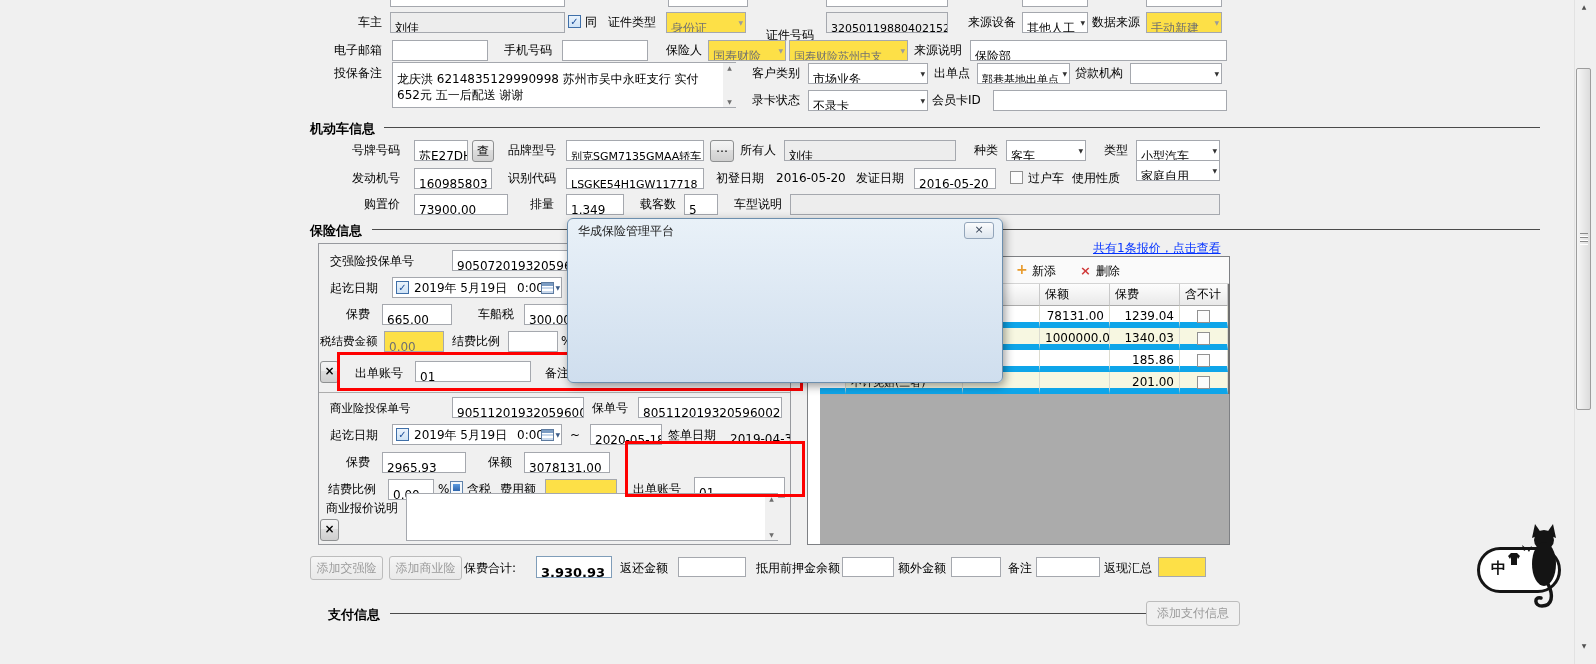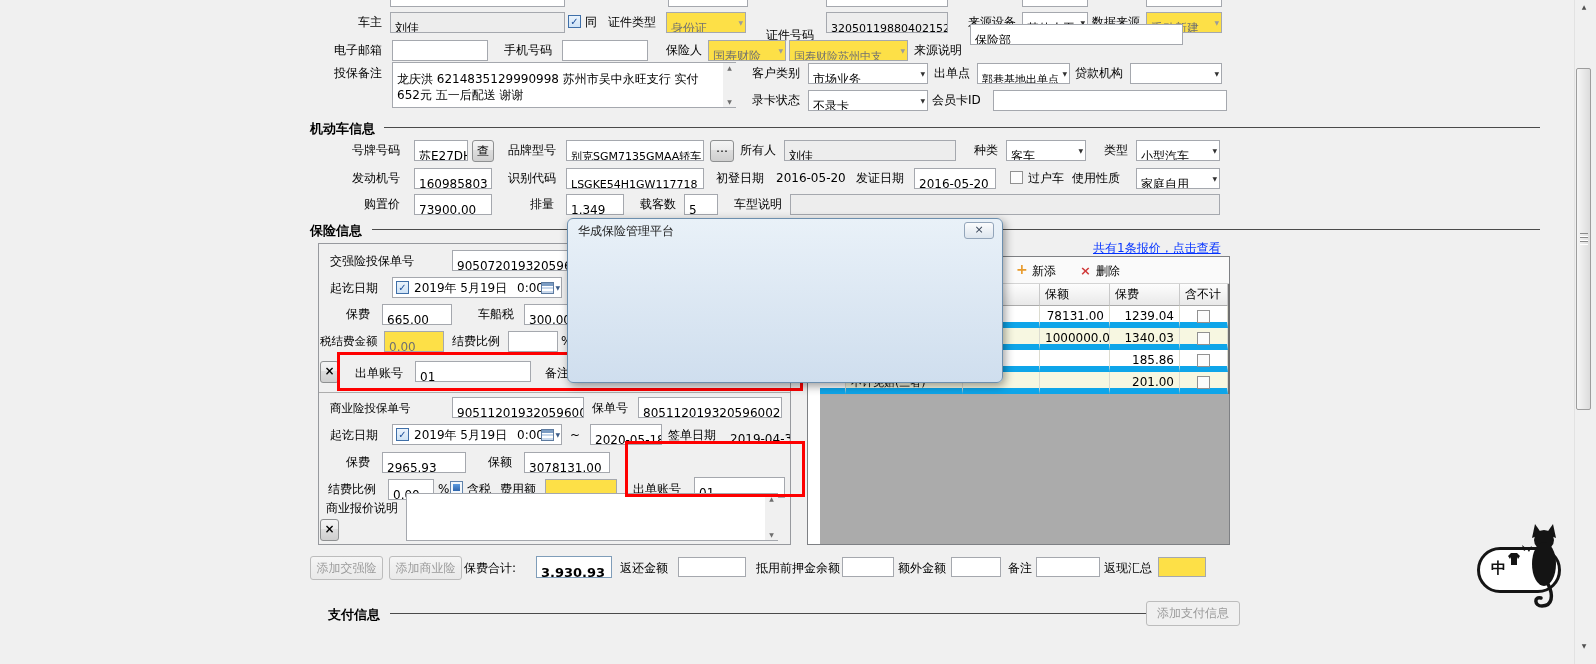--- a/index.html
+++ b/index.html
@@ -69,21 +69,21 @@
 <div class="tb dis dd" style="left:1146px;top:12px;width:76px"><span>手动新建</span><span class="dda gray glyph-down"></span></div>
 
 <div class="lb" style="left:334px;top:43px">电子邮箱</div>
 <div class="tb" style="left:392px;top:40px;width:96px"></div>
 <div class="lb" style="left:504px;top:43px">手机号码</div>
 <div class="tb" style="left:562px;top:40px;width:86px"></div>
 <div class="lb" style="left:666px;top:43px">保险人</div>
 <div class="tb dis dd" style="left:708px;top:40px;width:78px"><span>国寿财险</span><span class="dda gray glyph-down"></span></div>
 <div class="tb dis dd" style="left:789px;top:40px;width:119px;font-size:11px"><span>国寿财险苏州中支</span><span class="dda gray glyph-down"></span></div>
 <div class="lb" style="left:914px;top:43px">来源说明</div>
-<div class="tb" style="left:970px;top:24px;width:213px">保险部</div>
+<div class="tb" style="left:970px;top:40px;width:257px">保险部</div>
 
 <div class="lb" style="left:334px;top:66px">投保备注</div>
 <div class="tb" style="left:392px;top:62px;width:344px;height:46px;white-space:normal;padding-right:16px;line-height:16px">龙庆洪 6214835129990998 苏州市吴中永旺支行 实付652元  五一后配送 谢谢</div>
 <div class="minisb" style="left:723px;top:63px;height:44px">
     <span class="glyph-up"></span>
     <span class="glyph-down"></span>
   </div>
 <div class="lb" style="left:752px;top:66px">客户类别</div>
 <div class="tb dd" style="left:808px;top:63px;width:120px"><span>市场业务</span><span class="dda glyph-down"></span></div>
 <div class="lb" style="left:934px;top:66px">出单点</div>
@@ -117,24 +117,24 @@
 <div class="tb" style="left:414px;top:168px;width:78px">160985803</div>
 <div class="lb" style="left:508px;top:171px">识别代码</div>
 <div class="tb" style="left:566px;top:168px;width:138px;font-size:11px">LSGKE54H1GW117718</div>
 <div class="lb" style="left:716px;top:171px">初登日期</div>
 <div class="lb" style="left:776px;top:171px">2016-05-20</div>
 <div class="lb" style="left:856px;top:171px">发证日期</div>
 <div class="tb" style="left:914px;top:168px;width:82px">2016-05-20</div>
 <div class="cb" style="left:1010px;top:171px"></div>
 <div class="lb" style="left:1028px;top:171px">过户车</div>
 <div class="lb" style="left:1072px;top:171px">使用性质</div>
-<div class="tb dd" style="left:1136px;top:168px;width:84px"><span>家庭自用</span><span class="dda glyph-down"></span></div>
+<div class="tb dd" style="left:1136px;top:160px;width:84px"><span>家庭自用</span><span class="dda glyph-down"></span></div>
 
 <div class="lb" style="left:364px;top:197px">购置价</div>
-<div class="tb" style="left:414px;top:194px;width:78px">73900.00</div>
+<div class="tb" style="left:414px;top:194px;width:94px">73900.00</div>
 <div class="lb" style="left:530px;top:197px">排量</div>
 <div class="tb" style="left:566px;top:194px;width:58px">1.349</div>
 <div class="lb" style="left:640px;top:197px">载客数</div>
 <div class="tb" style="left:684px;top:194px;width:34px">5</div>
 <div class="lb" style="left:734px;top:197px">车型说明</div>
 <div class="tb ro" style="left:790px;top:194px;width:430px"></div>
 
 <div class="sech" style="left:310px;top:222px">保险信息</div>
 <div class="hline" style="left:372px;top:229px;width:1168px"></div>
 

